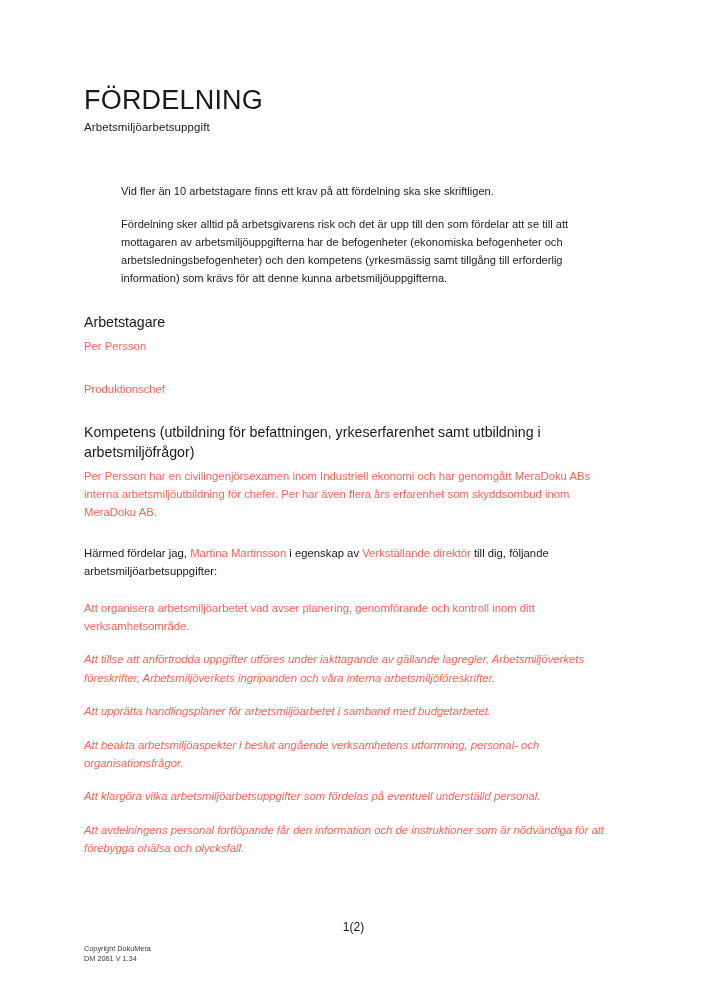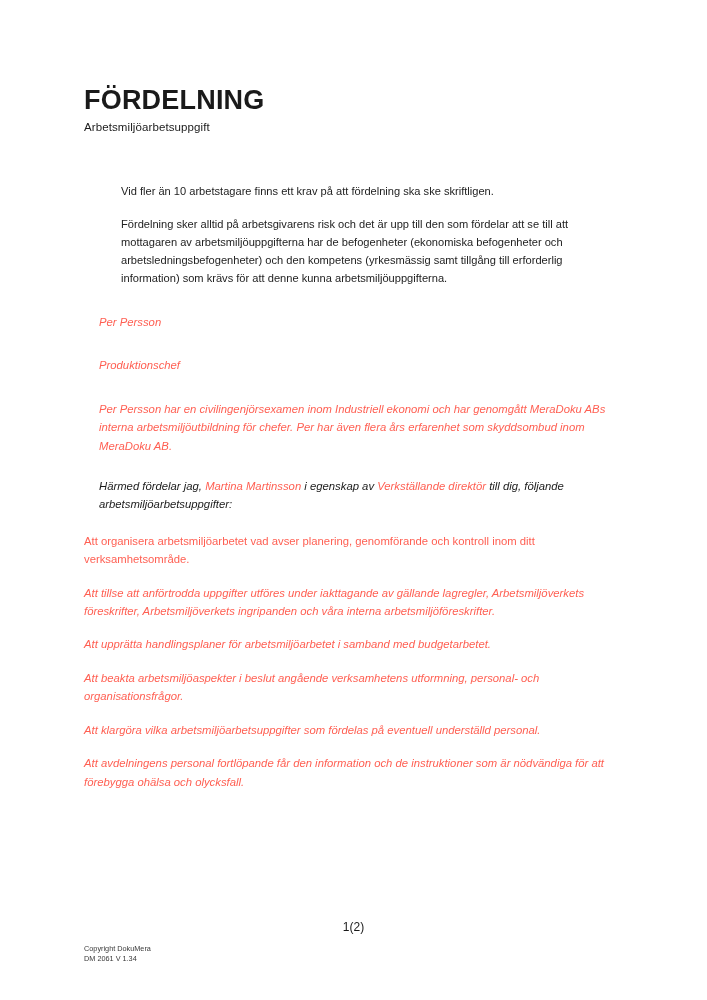--- a/index.html
+++ b/index.html
@@ -23,21 +23,21 @@
   .content {
     position: absolute;
     left: 84px;
     top: 0;
     width: 540px;
   }
 
   
   .doc-title {
     font-size: 27px;
-    font-weight: 700;
+    font-weight: 400;
     color: #1a1a1a;
     letter-spacing: 0.2px;
     margin: 0;
     padding-top: 86px;
     line-height: 1.08;
   }
   .doc-subtitle {
     font-size: 11.5px;
     font-weight: 400;
     color: #1a1a1a;
@@ -67,23 +67,22 @@
   .section-heading {
     font-size: 14.2px;
     font-weight: 400;
     color: #1a1a1a;
     line-height: 1.38;
     margin: 0 0 4px 0;
   }
   .section-body {
     font-size: 11.3px;
     line-height: 1.63;
-    margin: 15px;
+    margin: 0;
     color: #1a1a1a;
-    font-style: italic;
   }
   .var-text {
     color: #ff5f52;
   }
   .section.tight { margin-top: 22px; }
 
   
   .tasks {
     margin-top: 18px;
   }
@@ -126,28 +125,30 @@
 
     <h1 class="doc-title">FÖRDELNING</h1>
     <div class="doc-subtitle">Arbetsmiljöarbetsuppgift</div>
 
     <div class="intro">
       <p>Vid fler än 10 arbetstagare finns ett krav på att fördelning ska ske skriftligen.</p>
       <p>Fördelning sker alltid på arbetsgivarens risk och det är upp till den som fördelar att se till att mottagaren av arbetsmiljöuppgifterna har de befogenheter (ekonomiska befogenheter och arbetsledningsbefogenheter) och den kompetens (yrkesmässig samt tillgång till erforderlig information) som krävs för att denne kunna arbetsmiljöuppgifterna.</p>
     </div>
 
     <div class="section">
+      <h2 class="section-heading">Arbetstagare</h2>
       <p class="section-body var-text">Per Persson</p>
     </div>
 
     <div class="section">
       <p class="section-body var-text">Produktionschef</p>
     </div>
 
     <div class="section">
+      <h2 class="section-heading">Kompetens (utbildning för befattningen, yrkeserfarenhet samt utbildning i arbetsmiljöfrågor)</h2>
       <p class="section-body var-text">Per Persson har en civilingenjörsexamen inom Industriell ekonomi och har genomgått MeraDoku ABs interna arbetsmiljöutbildning för chefer. Per har även flera års erfarenhet som skyddsombud inom MeraDoku AB.</p>
     </div>
 
     <div class="section tight">
       <p class="section-body"><span>Härmed fördelar jag, </span><span class="var-text">Martina Martinsson</span><span> i egenskap av </span><span class="var-text">Verkställande direktör</span><span> till dig, följande arbetsmiljöarbetsuppgifter:</span></p>
     </div>
 
     <div class="tasks">
       <p class="task">Att organisera arbetsmiljöarbetet vad avser planering, genomförande och kontroll inom ditt verksamhetsområde.</p>
       <p class="task">Att tillse att anförtrodda uppgifter utföres under iakttagande av gällande lagregler, Arbetsmiljöverkets föreskrifter, Arbetsmiljöverkets ingripanden och våra interna arbetsmiljöföreskrifter.</p>

